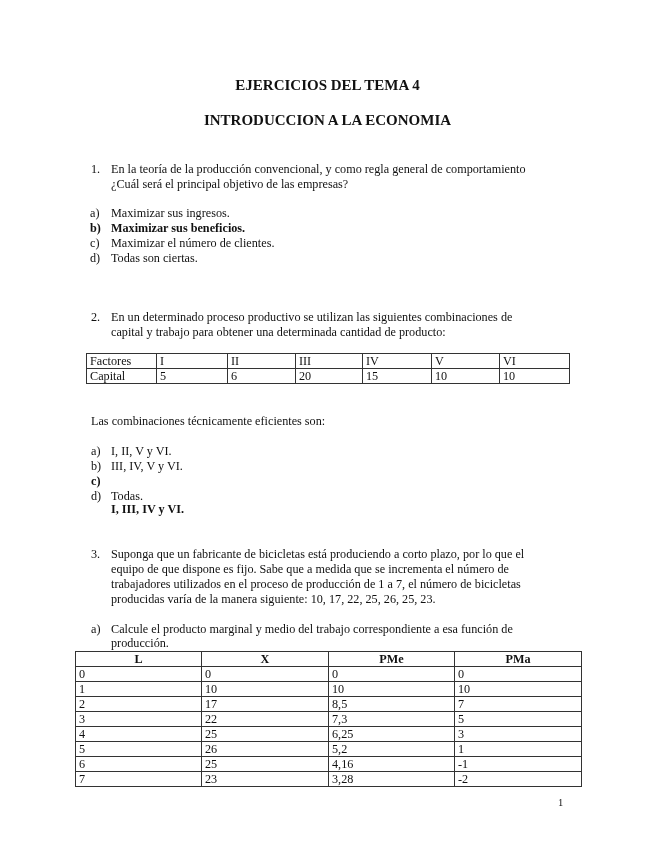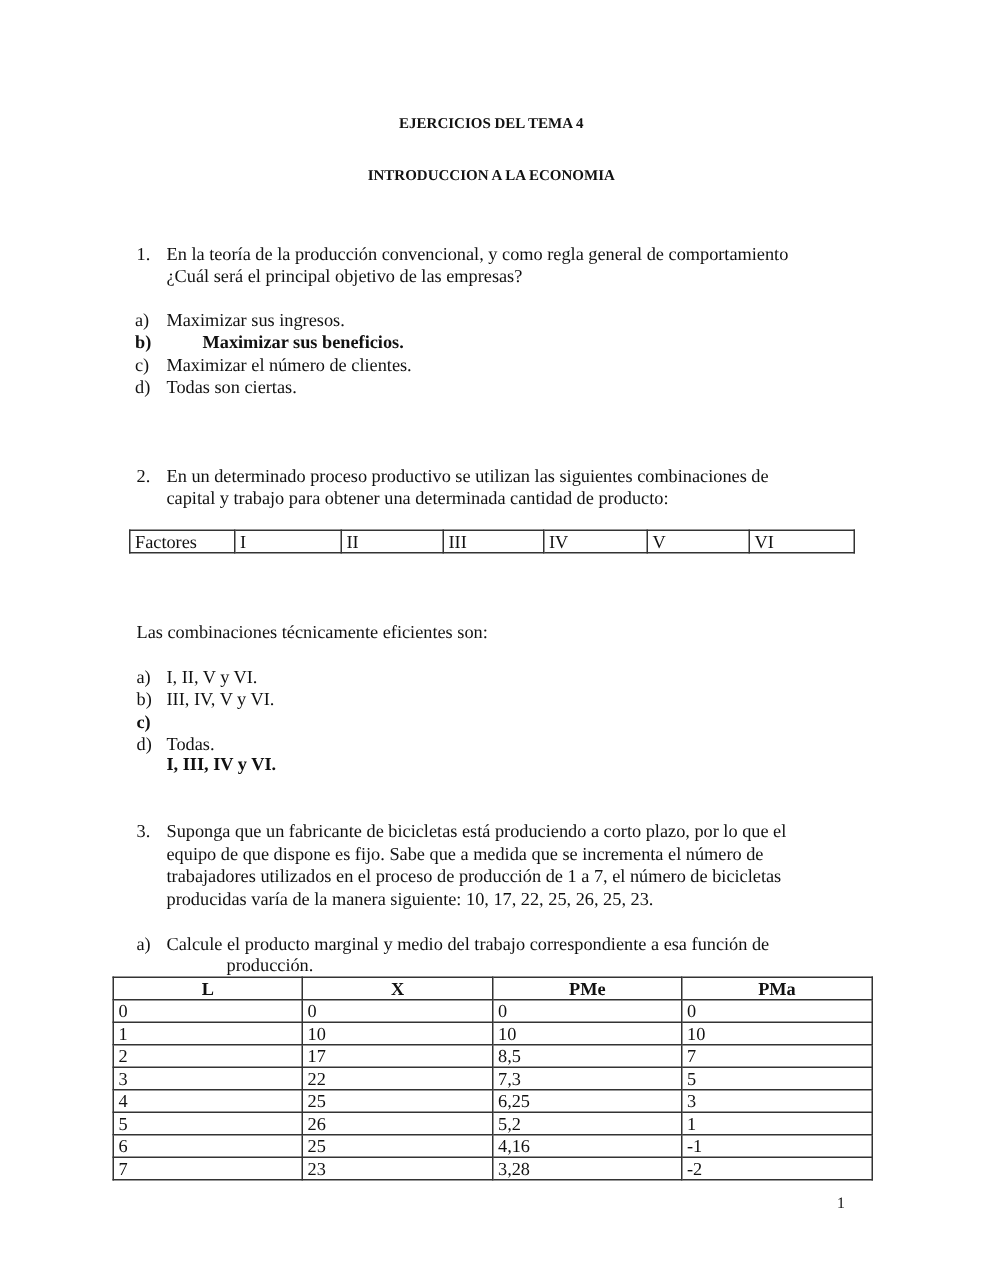--- a/index.html
+++ b/index.html
@@ -2,21 +2,21 @@
 <html><head>
 <meta charset="utf-8">
 <style>
   html, body { margin: 0; padding: 0; background: #ffffff; }
   body {
     width: 655px; height: 848px; position: relative; overflow: hidden;
     font-family: "Liberation Serif", "DejaVu Serif", serif;
     color: #111; font-size: 12.2px;
   }
   .abs { position: absolute; white-space: nowrap; }
-  .title { font-weight: bold; font-size: 10px; }
+  .title { font-weight: bold; font-size: 15px; }
   .b { font-weight: bold; }
   .line { position: absolute; white-space: nowrap; line-height: 15px; }
   table { position: absolute; border-collapse: collapse; table-layout: fixed; }
   td, th {
     border: 1px solid #333; padding: 0 0 0 3px; height: 14px; line-height: 14px;
     font-size: 12.2px; font-weight: normal; text-align: left; overflow: hidden; margin-left: 16px;
   }
   th { font-weight: bold; text-align: center; padding: 0; }
 </style>
 </head>
@@ -26,21 +26,21 @@
 <div class="abs title" style="left:0;width:655px;text-align:center;top:112px;">INTRODUCCION A LA ECONOMIA</div>
 
 <div>
   <div class="line" style="left:91px;top:162px;">1.</div>
   <div class="line" style="left:111px;top:162px;">En la teoría de la producción convencional, y como regla general de comportamiento</div>
   <div class="line" style="left:111px;top:177px;">¿Cuál será el principal objetivo de las empresas?</div>
 
   <div class="line" style="left:90px;top:206px;">a)</div>
   <div class="line" style="left:111px;top:206px;">Maximizar sus ingresos.</div>
   <div class="line b" style="left:90px;top:221px;">b)</div>
-  <div class="line b" style="left:111px;top:221px;margin-left:24px;">Maximizar sus beneficios.</div>
+  <div class="line b" style="left:111px;top:221px;">Maximizar sus beneficios.</div>
   <div class="line" style="left:90px;top:236px;">c)</div>
   <div class="line" style="left:111px;top:236px;">Maximizar el número de clientes.</div>
   <div class="line" style="left:90px;top:251px;">d)</div>
   <div class="line" style="left:111px;top:251px;">Todas son ciertas.</div>
 </div>
 
 <div>
   <div class="line" style="left:91px;top:310px;">2.</div>
   <div class="line" style="left:111px;top:310px;font-family:Liberation Serif, serif;">En un determinado proceso productivo se utilizan las siguientes combinaciones de</div>
   <div class="line" style="left:111px;top:325px;">capital y trabajo para obtener una determinada cantidad de producto:</div>
@@ -58,20 +58,29 @@
     <tbody>
         <tr>
       <td>Factores</td>
       <td>I</td>
       <td>II</td>
       <td>III</td>
       <td>IV</td>
       <td>V</td>
       <td>VI</td>
     </tr>
+    <tr>
+      <td>Capital</td>
+      <td>5</td>
+      <td>6</td>
+      <td>20</td>
+      <td>15</td>
+      <td>10</td>
+      <td>10</td>
+    </tr>
   </tbody>
     </table>
 
   <div class="line" style="left:91px;top:414px;">Las combinaciones técnicamente eficientes son:</div>
 
   <div class="line" style="left:91px;top:444px;">a)</div>
   <div class="line" style="left:111px;top:444px;">I, II, V y VI.</div>
   <div class="line" style="left:91px;top:459px;">b)</div>
   <div class="line" style="left:111px;top:459px;">III, IV, V y VI.</div>
   <div class="line b" style="left:91px;top:474px;">c)</div>
@@ -82,21 +91,21 @@
 
 <div>
   <div class="line" style="left:91px;top:547px;">3.</div>
   <div class="line" style="left:111px;top:547px;">Suponga que un fabricante de bicicletas está produciendo a corto plazo, por lo que el</div>
   <div class="line" style="left:111px;top:562px;">equipo de que dispone es fijo. Sabe que a medida que se incrementa el número de</div>
   <div class="line" style="left:111px;top:577px;">trabajadores utilizados en el proceso de producción de 1 a 7, el número de bicicletas</div>
   <div class="line" style="left:111px;top:592px;">producidas varía de la manera siguiente: 10, 17, 22, 25, 26, 25, 23.</div>
 
   <div class="line" style="left:91px;top:622px;">a)</div>
   <div class="line" style="left:111px;top:622px;">Calcule el producto marginal y medio del trabajo correspondiente a esa función de</div>
-  <div class="line" style="left:111px;top:636px;margin-left:40px;">producción.</div>
+  <div class="line" style="left:111px;top:636px;">producción.</div>
 
   <table style="left:75px;top:651px;width:506px;background:#fff;">
     <colgroup>
       <col style="width:126px">
         <col style="width:127px">
         <col style="width:126px">
         <col style="width:127px">
     </colgroup>
     <tbody>
         <tr>

